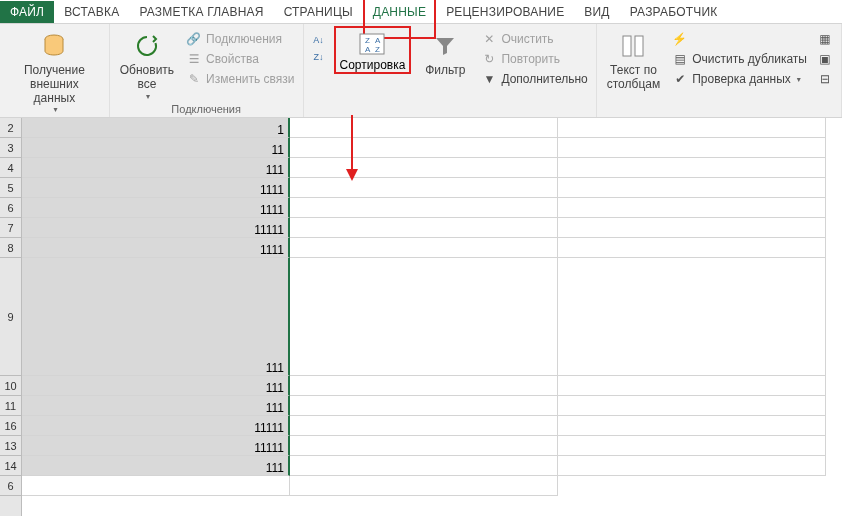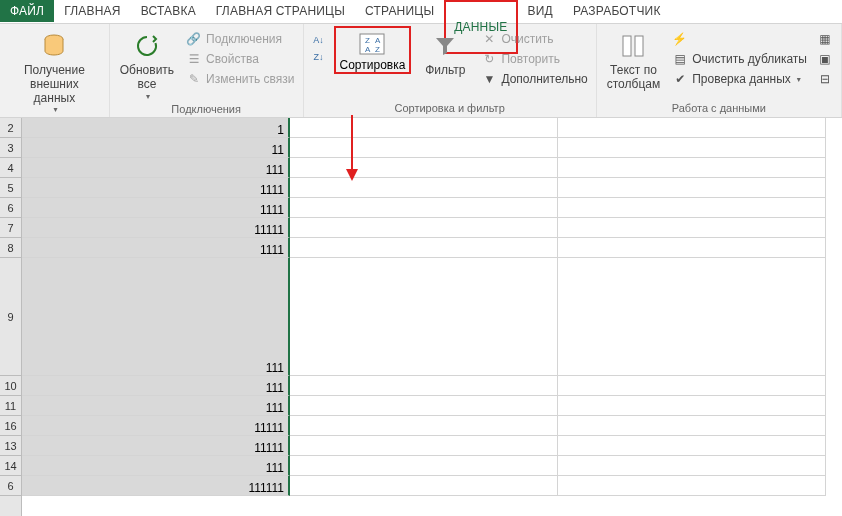--- a/index.html
+++ b/index.html
@@ -1,17 +1,17 @@
 <!DOCTYPE html>
 <html><head>
 <meta charset="utf-8">
 <style>
   * { box-sizing: border-box; margin: 0; padding: 0; }
   body { font-family: "Segoe UI", Tahoma, sans-serif; font-size: 12px; background: #fff; width: 842px; height: 516px; overflow: hidden; }
-  .tabs { display: flex; align-items: flex-start; height: 24px; background: #fff; border-bottom: 1px solid #d4d4d4; }
+  .tabs { display: flex; align-items: center; height: 24px; background: #fff; border-bottom: 1px solid #d4d4d4; }
   .tab { padding: 4px 10px; font-size: 12px; color: #444; cursor: pointer; white-space: nowrap; letter-spacing: 0.2px; }
   .tab.file { background: #217346; color: #fff; font-weight: normal; }
   .tab.active { color: #217346; }
   .tab.highlight { border: 2px solid #e02020; padding: 18px 8px; }
   .ribbon { display: flex; height: 94px; border-bottom: 1px solid #d4d4d4; background: #f1f1f1; }
   .group { display: flex; flex-direction: column; border-right: 1px solid #e0e0e0; padding: 2px 6px 0 6px; }
   .group-body { flex: 1; display: flex; align-items: flex-start; gap: 6px; }
   .group-label { text-align: center; font-size: 11px; color: #666; padding: 2px 0 3px 0; }
   .big-btn { display: flex; flex-direction: column; align-items: center; justify-content: flex-end; padding: 4px 4px 0 4px; cursor: pointer; min-width: 56px; text-align: center; line-height: 1.15; }
   .big-btn .ic { width: 32px; height: 32px; display: flex; align-items: center; justify-content: center; margin-bottom: 2px; }
@@ -38,25 +38,25 @@
   .colB { width: 268px; }
   .colC { width: 268px; }
   .arrow-down { position: absolute; left: 342px; top: 115px; color: #e02020; pointer-events: none; }
   svg { display: block; }
 </style>
 </head>
 <body>
 
 <div class="tabs">
   <div class="tab file">ФАЙЛ</div>
-  <div class="tab">ГЛАВНАЯ</div>
   <div class="tab">ВСТАВКА</div>
-  <div class="tab">ГЛАВНАЯ СТРАНИЦЫ</div>
+  <div class="tab">РАЗМЕТКА ГЛАВНАЯ</div>
   <div class="tab">СТРАНИЦЫ</div>
   <div class="tab active highlight">ДАННЫЕ</div>
+  <div class="tab">РЕЦЕНЗИРОВАНИЕ</div>
   <div class="tab">ВИД</div>
   <div class="tab">РАЗРАБОТЧИК</div>
 </div>
 
 <div class="ribbon">
   <div class="group">
     <div class="group-body">
       <div class="big-btn">
         <span class="ic">
           <svg width="28" height="28" viewBox="0 0 28 28">
@@ -141,21 +141,20 @@
         <div class="small-btn dim">
             <span class="sic">↻</span>
             <span class="lbl">Повторить</span>
           </div>
         <div class="small-btn">
             <span class="sic">▼</span>
             <span class="lbl">Дополнительно</span>
           </div>
       </div>
     </div>
-    <div class="group-label">Сортировка и фильтр</div>
   </div>
 
   <div class="group" style="flex:1">
     <div class="group-body">
       <div class="big-btn">
         <span class="ic">
           <svg width="28" height="28" viewBox="0 0 28 28">
               <rect x="4" y="4" width="8" height="20" fill="#fff" stroke="#888"></rect>
               <rect x="16" y="4" width="8" height="20" fill="#fff" stroke="#888"></rect>
             </svg>
@@ -182,21 +181,20 @@
             <span class="sic">▦</span>
           </div>
         <div class="small-btn">
             <span class="sic">▣</span>
           </div>
         <div class="small-btn">
             <span class="sic">⊟</span>
           </div>
       </div>
     </div>
-    <div class="group-label">Работа с данными</div>
   </div>
 </div>
 
 <div class="arrow-down">
   <svg width="20" height="70">
       <line x1="10" y1="0" x2="10" y2="58" stroke="#e02020" stroke-width="2"></line>
       <path d="M4 54 L10 66 L16 54 Z" fill="#e02020"></path>
     </svg>
 </div>
 
@@ -277,18 +275,17 @@
         <div class="cell colA sel">11111</div>
         <div class="cell colB"></div>
         <div class="cell colC"></div>
       </div>
       <div class="row">
         <div class="cell colA sel">111</div>
         <div class="cell colB"></div>
         <div class="cell colC"></div>
       </div>
       <div class="row">
-        <div class="cell colA sel">111111</div>
         <div class="cell colB"></div>
         <div class="cell colC"></div>
       </div>
     </div>
 </div>
 
 </body></html>

